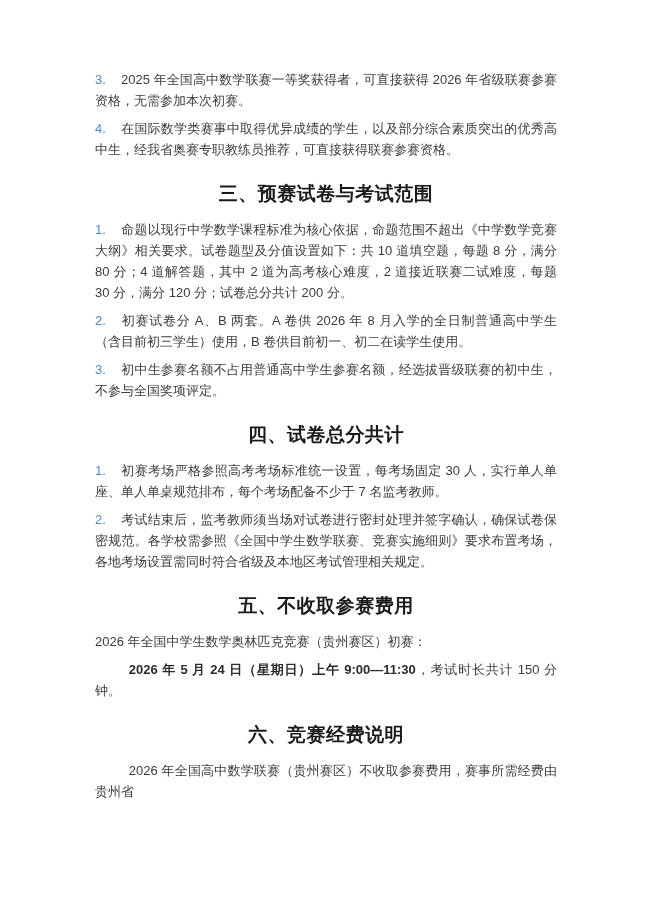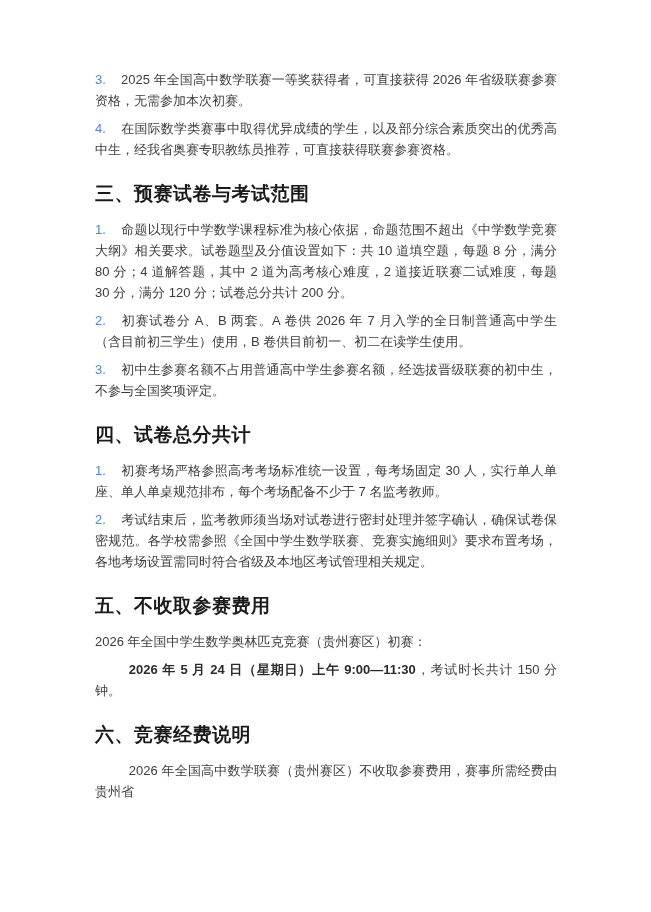--- a/index.html
+++ b/index.html
@@ -30,20 +30,21 @@
     min-width: 26px;
     color: #5585c5;
   }
   h2.sec {
     font-size: 19px;
     line-height: 25px;
     color: #1a1a1a;
     font-weight: 700;
     margin: 21px 0 13px 0;
     letter-spacing: 0.5px;
+    text-align: center;
   }
   .indent {
     text-indent: 2.6em;
   }
   .gap {
     margin-top: 28px;
   }
   strong.date {
     color: #2b2b2b;
     font-weight: 700;
@@ -55,21 +56,21 @@
 <div class="page">
 
   <p class="body"><span class="num">3.</span><span>2025 年全国高中数学联赛一等奖获得者，可直接获得 2026 年省级联赛参赛资格，无需参加本次初赛。</span></p>
 
   <p class="body"><span class="num">4.</span><span>在国际数学类赛事中取得优异成绩的学生，以及部分综合素质突出的优秀高中生，经我省奥赛专职教练员推荐，可直接获得联赛参赛资格。</span></p>
 
   <h2 class="sec">三、预赛试卷与考试范围</h2>
 
   <p class="body"><span class="num">1.</span><span>命题以现行中学数学课程标准为核心依据，命题范围不超出《中学数学竞赛大纲》相关要求。试卷题型及分值设置如下：共 10 道填空题，每题 8 分，满分 80 分；4 道解答题，其中 2 道为高考核心难度，2 道接近联赛二试难度，每题 30 分，满分 120 分；试卷总分共计 200 分。</span></p>
 
-  <p class="body"><span class="num">2.</span><span>初赛试卷分 A、B 两套。A 卷供 2026 年 7 月入学的全日制普通高中学生（含目前初三学生）使用，B 卷供目前初一、初二在读学生使用。</span></p>
+  <p class="body"><span class="num">2.</span><span>初赛试卷分 A、B 两套。A 卷供 2026 年 8 月入学的全日制普通高中学生（含目前初三学生）使用，B 卷供目前初一、初二在读学生使用。</span></p>
 
   <p class="body"><span class="num">3.</span><span>初中生参赛名额不占用普通高中学生参赛名额，经选拔晋级联赛的初中生，不参与全国奖项评定。</span></p>
 
   <h2 class="sec">四、试卷总分共计</h2>
 
   <p class="body"><span class="num">1.</span><span>初赛考场严格参照高考考场标准统一设置，每考场固定 30 人，实行单人单座、单人单桌规范排布，每个考场配备不少于 7 名监考教师。</span></p>
 
   <p class="body"><span class="num">2.</span><span>考试结束后，监考教师须当场对试卷进行密封处理并签字确认，确保试卷保密规范。各学校需参照《全国中学生数学联赛、竞赛实施细则》要求布置考场，各地考场设置需同时符合省级及本地区考试管理相关规定。</span></p>
 
   <h2 class="sec">五、不收取参赛费用</h2>

